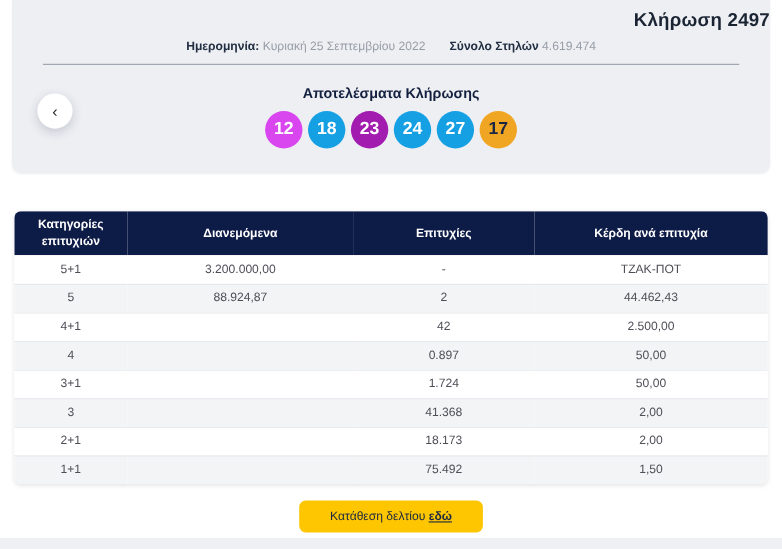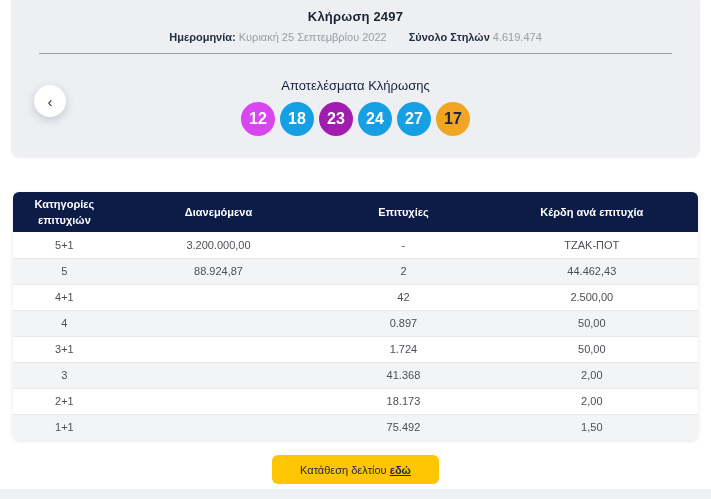--- a/index.html
+++ b/index.html
@@ -10,33 +10,33 @@
     font-family: "Liberation Sans", sans-serif;
   }
 
   
   .top-card {
     position: absolute; left: 11px; top: 0; width: 689px; height: 157px;
     background: #edeff3; border-radius: 0 0 8px 8px;
     box-shadow: 0 1px 2px rgba(20,30,60,.07);
   }
   .draw-title {
-    margin: 0; padding-top: 9px; text-align: center;
-    font-size: 13px; font-weight: bold; color: #1b2433; letter-spacing: .2px;
+    margin: 0; padding-top: 9px; text-align: right;
+    font-size: 17px; font-weight: bold; color: #1b2433; letter-spacing: .2px;
   }
   .meta-row {
     display: flex; justify-content: center; gap: 22px;
     margin-top: 7px; font-size: 11px; line-height: 13px; text-align: center;
   }
   .meta-label { font-weight: bold; color: #222e42; }
   .meta-value { color: #979da7; }
   .divider { border: none; border-top: 1px solid #9aa0aa; margin: 9px 28px 0 28px; }
   .results-title {
-    margin: 9px; padding-top: 15px; text-align: center;
-    font-size: 13px; font-weight: normal; color: #131f3e;
+    margin: 3px; padding-top: 15px; text-align: center;
+    font-size: 13px; font-weight: bold; color: #131f3e;
   }
   .balls { display: flex; justify-content: center; gap: 5px; margin-top: 9px; }
   .ball {
     width: 34px; height: 34px; border-radius: 50%;
     color: #ffffff; font-size: 16px; font-weight: bold;
     display: flex; align-items: center; justify-content: center;
   }
   .online-text { margin: 12px 0 0; text-align: center; font-size: 11px; color: #2c3852; }
   .online-link { font-weight: bold; color: #1d2b4a; cursor: pointer; }
 

